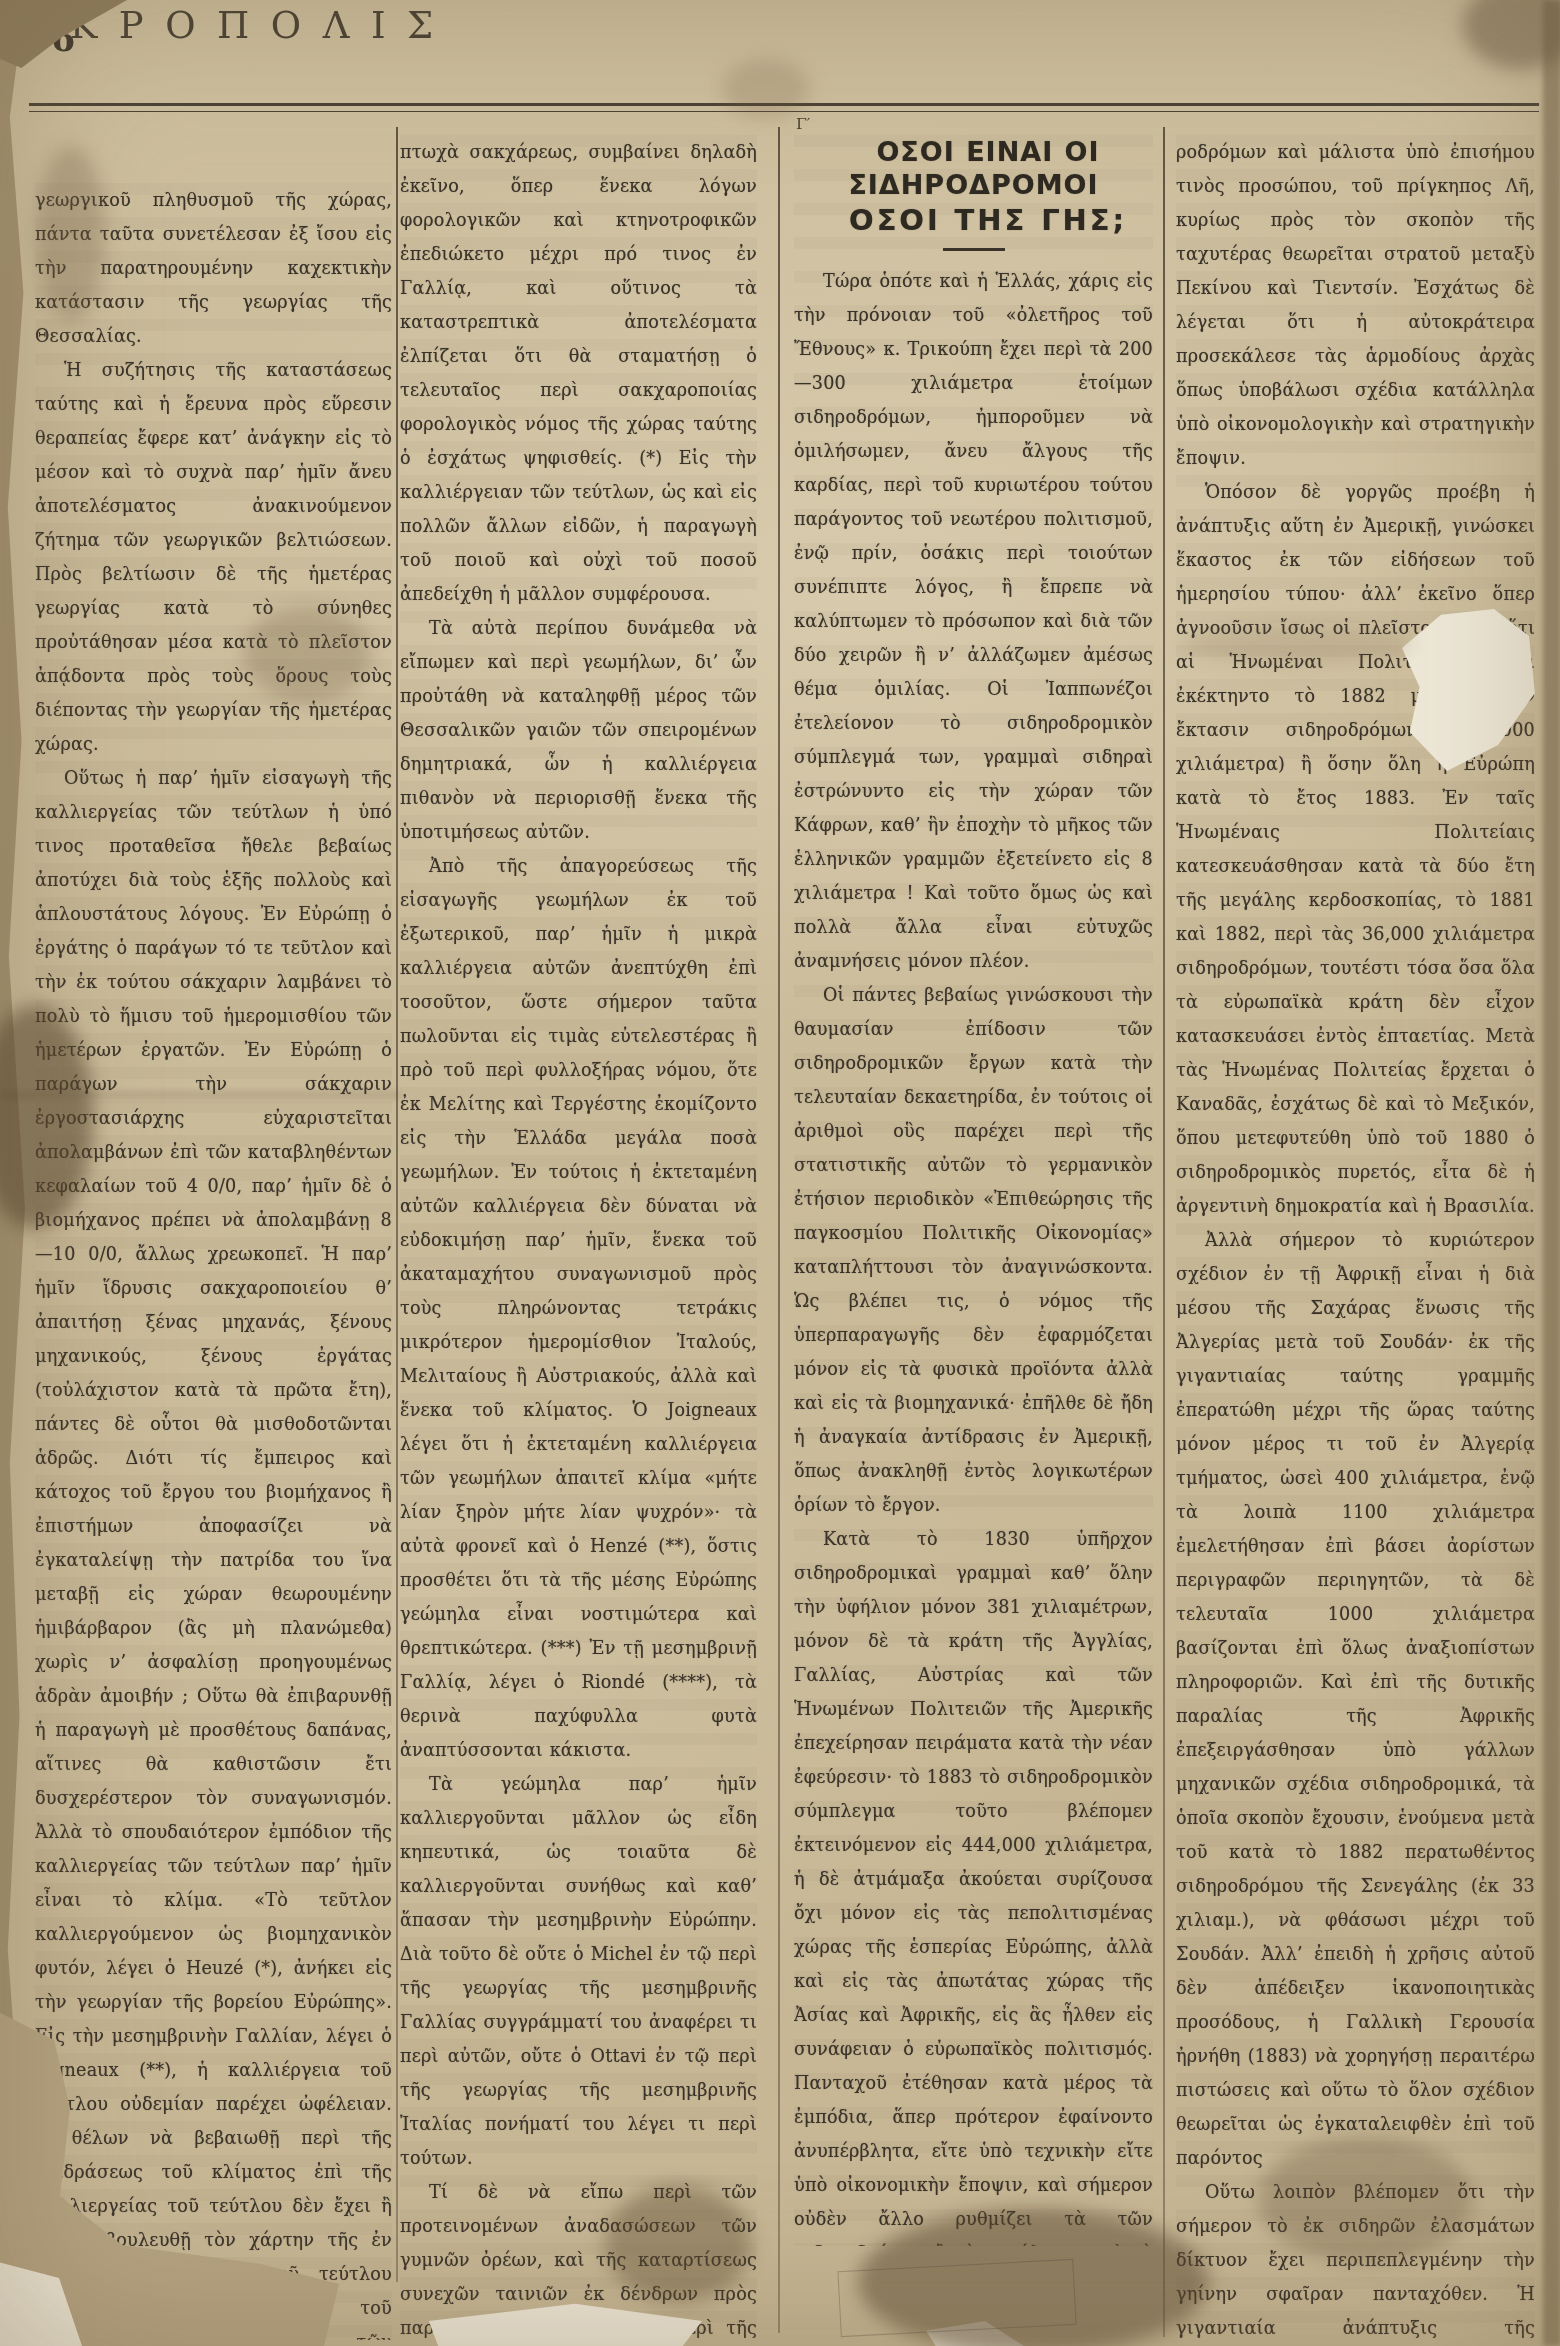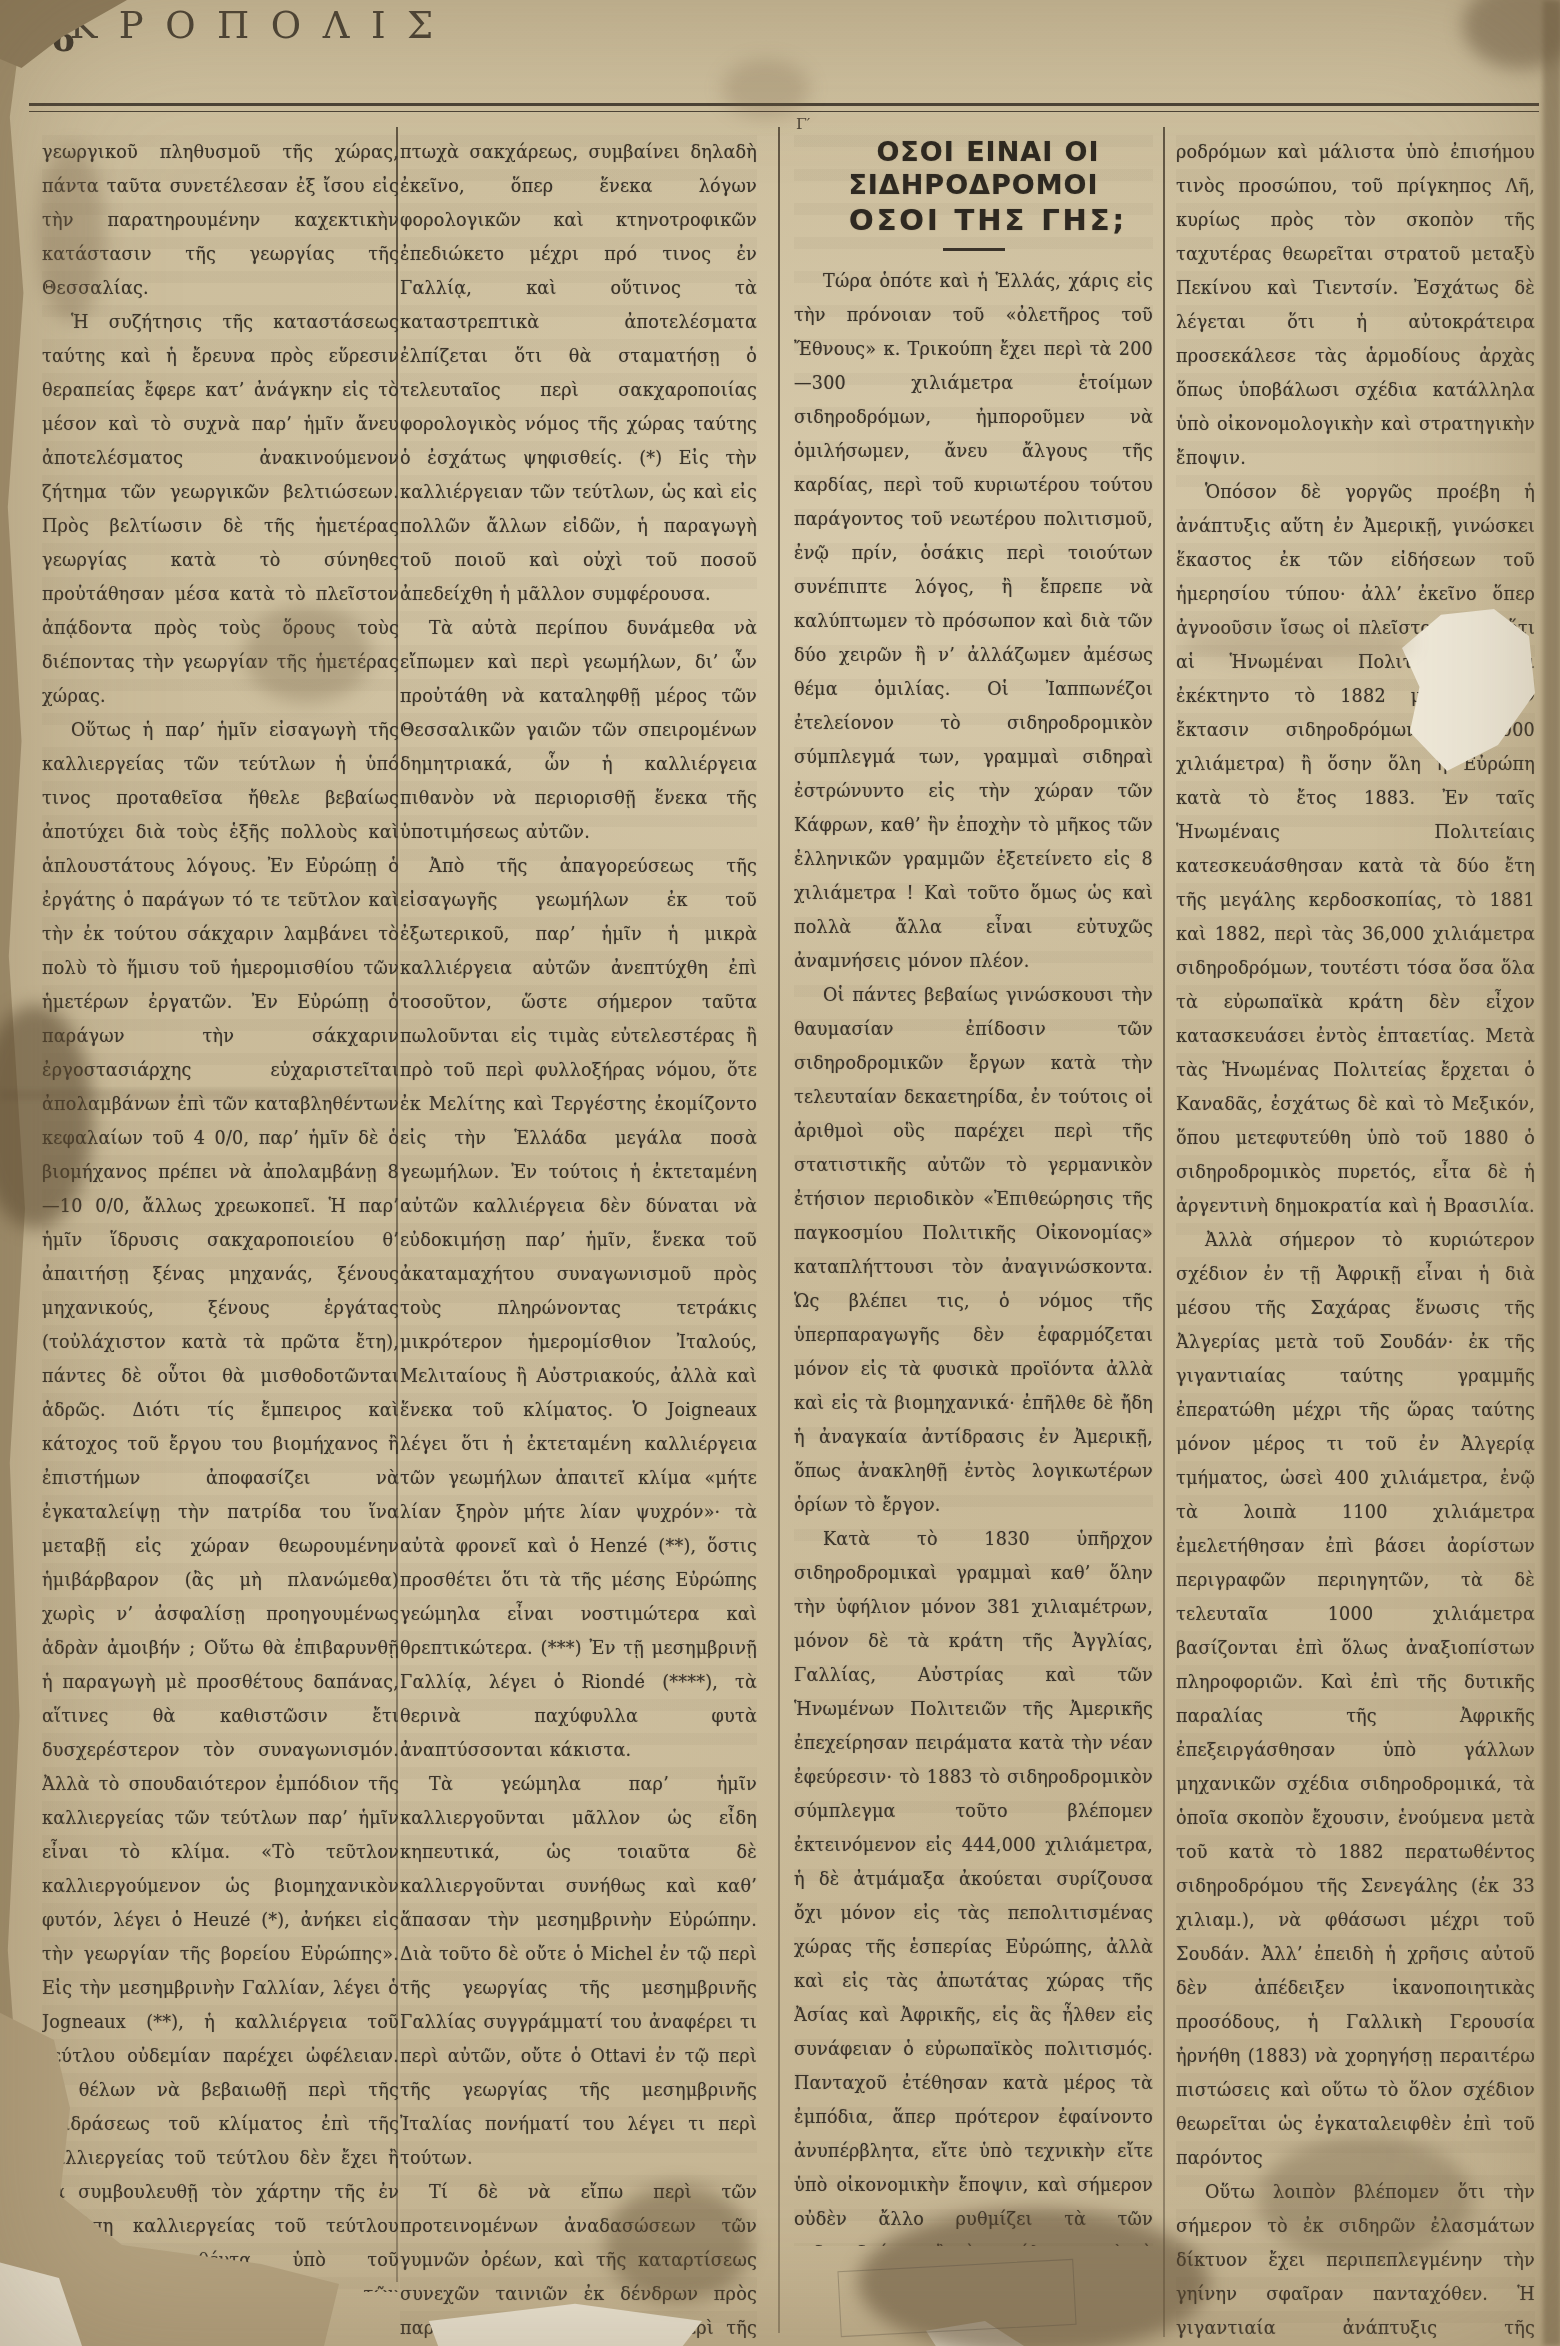--- a/index.html
+++ b/index.html
@@ -34,21 +34,21 @@
   #vd3{left:1163px;height:2210px;}
 
   .col{
     position:absolute;top:135px;overflow:hidden;
     text-align:justify;color:#3a332a;
     font-size:17.6px;line-height:34px;letter-spacing:0.2px;word-spacing:1px;
     text-shadow:0 0 1px rgba(58,51,42,.5);
     background-image:repeating-linear-gradient(180deg,
       rgba(80,66,46,.045) 0 11.7px, rgba(80,66,46,0) 11.7px 34px);
   }
-  #col1{left:42px;width:357px;height:2157px;}
+  #col1{left:35px;width:357px;height:2157px;margin-top:48px;}
   #col2{left:400px;width:357px;height:2206px;}
   #col3{left:794px;width:359px;height:2111px;}
   #col4{left:1176px;width:359px;height:2206px;}
   .col p{margin:0;text-indent:29px;}
   .col p.cont{text-indent:0;}
 
   
   .headline1{text-align:center;font-family:"DejaVu Sans","Liberation Sans",sans-serif;
     font-weight:bold;font-size:27px;line-height:33px;letter-spacing:1px;color:#2e2921;text-indent:0;}
   .headline2{text-align:center;font-family:"DejaVu Sans","Liberation Sans",sans-serif;

